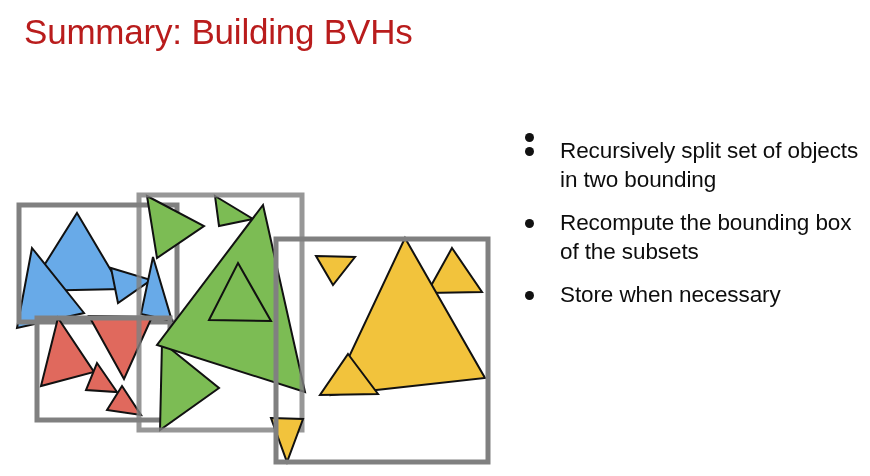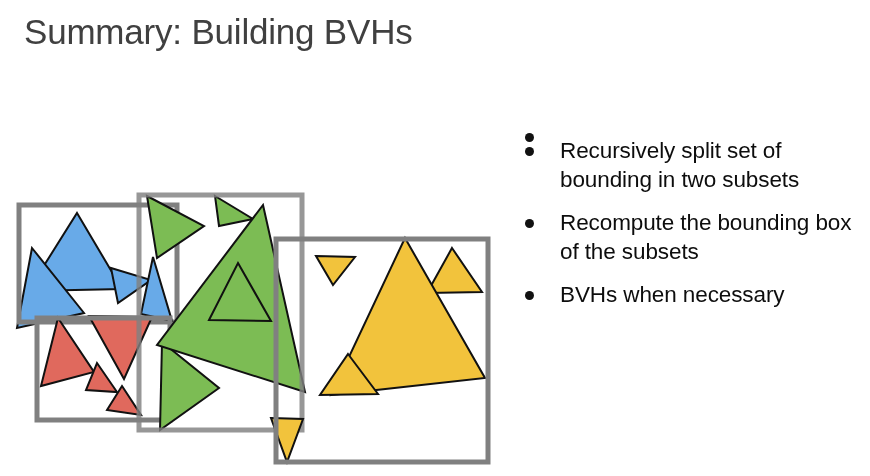--- a/index.html
+++ b/index.html
@@ -24,21 +24,21 @@
     background: #ffffff;
   }
 
   #slide-title {
     position: absolute;
     left: 24px;
     top: 8px;
     font-size: 35px;
     font-weight: 400;
     letter-spacing: -0.2px;
-    color: #404040;
+    color: #b91c1c;
     white-space: nowrap;
     line-height: 48px;
   }
 
   
   #bullet-list {
     position: absolute;
     left: 520px;
     top: 122px;
     width: 344px;
@@ -130,29 +130,29 @@
   </div>
 
   <div id="bullet-list">
 
     <div class="bullet-item">
       <span class="bullet-dot"></span>
     </div>
 
     <div class="bullet-item">
       <span class="bullet-dot"></span>
-      <span class="bullet-text"><b></b><span>Recursively split set of bounding in two subsets</span></span>
+      <span class="bullet-text"><b></b><span>Recursively split set of objects in two bounding</span></span>
     </div>
 
     <div class="bullet-item">
       <span class="bullet-dot"></span>
       <span class="bullet-text"><b>Recompute</b><span> the bounding box of the subsets</span></span>
     </div>
 
     <div class="bullet-item">
       <span class="bullet-dot"></span>
-      <span class="bullet-text"><b></b><span>BVHs when necessary</span></span>
+      <span class="bullet-text"><b></b><span>Store when necessary</span></span>
     </div>
 
 
   </div>
 
 </div>
 
 </body></html>

